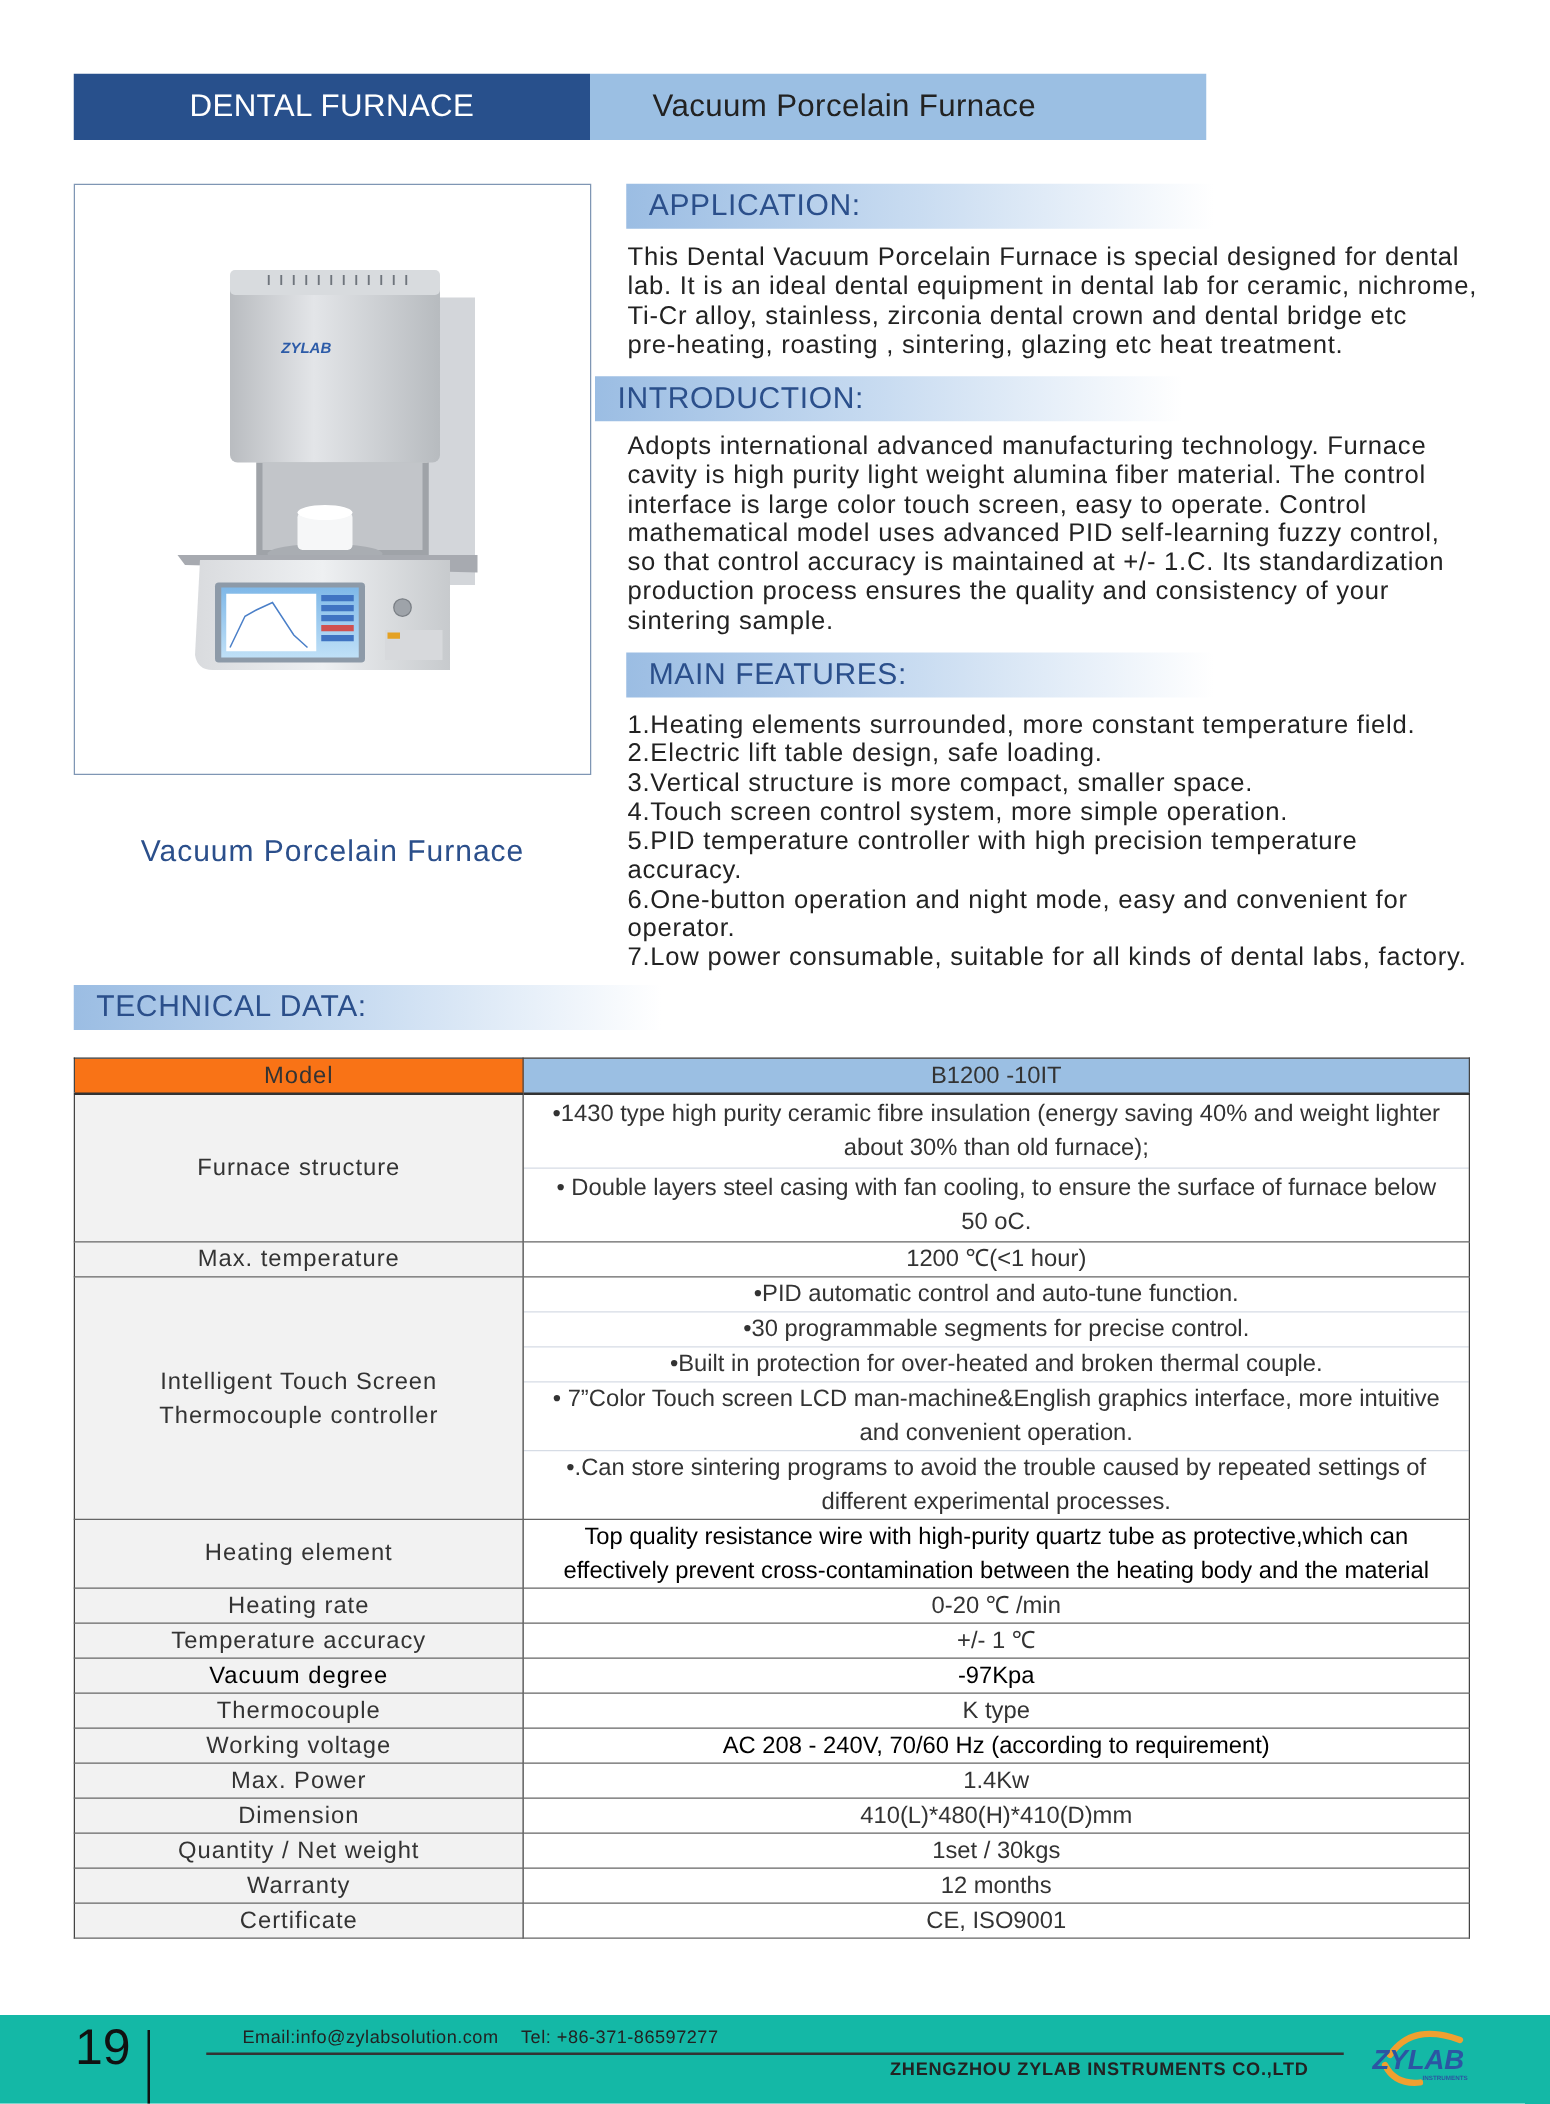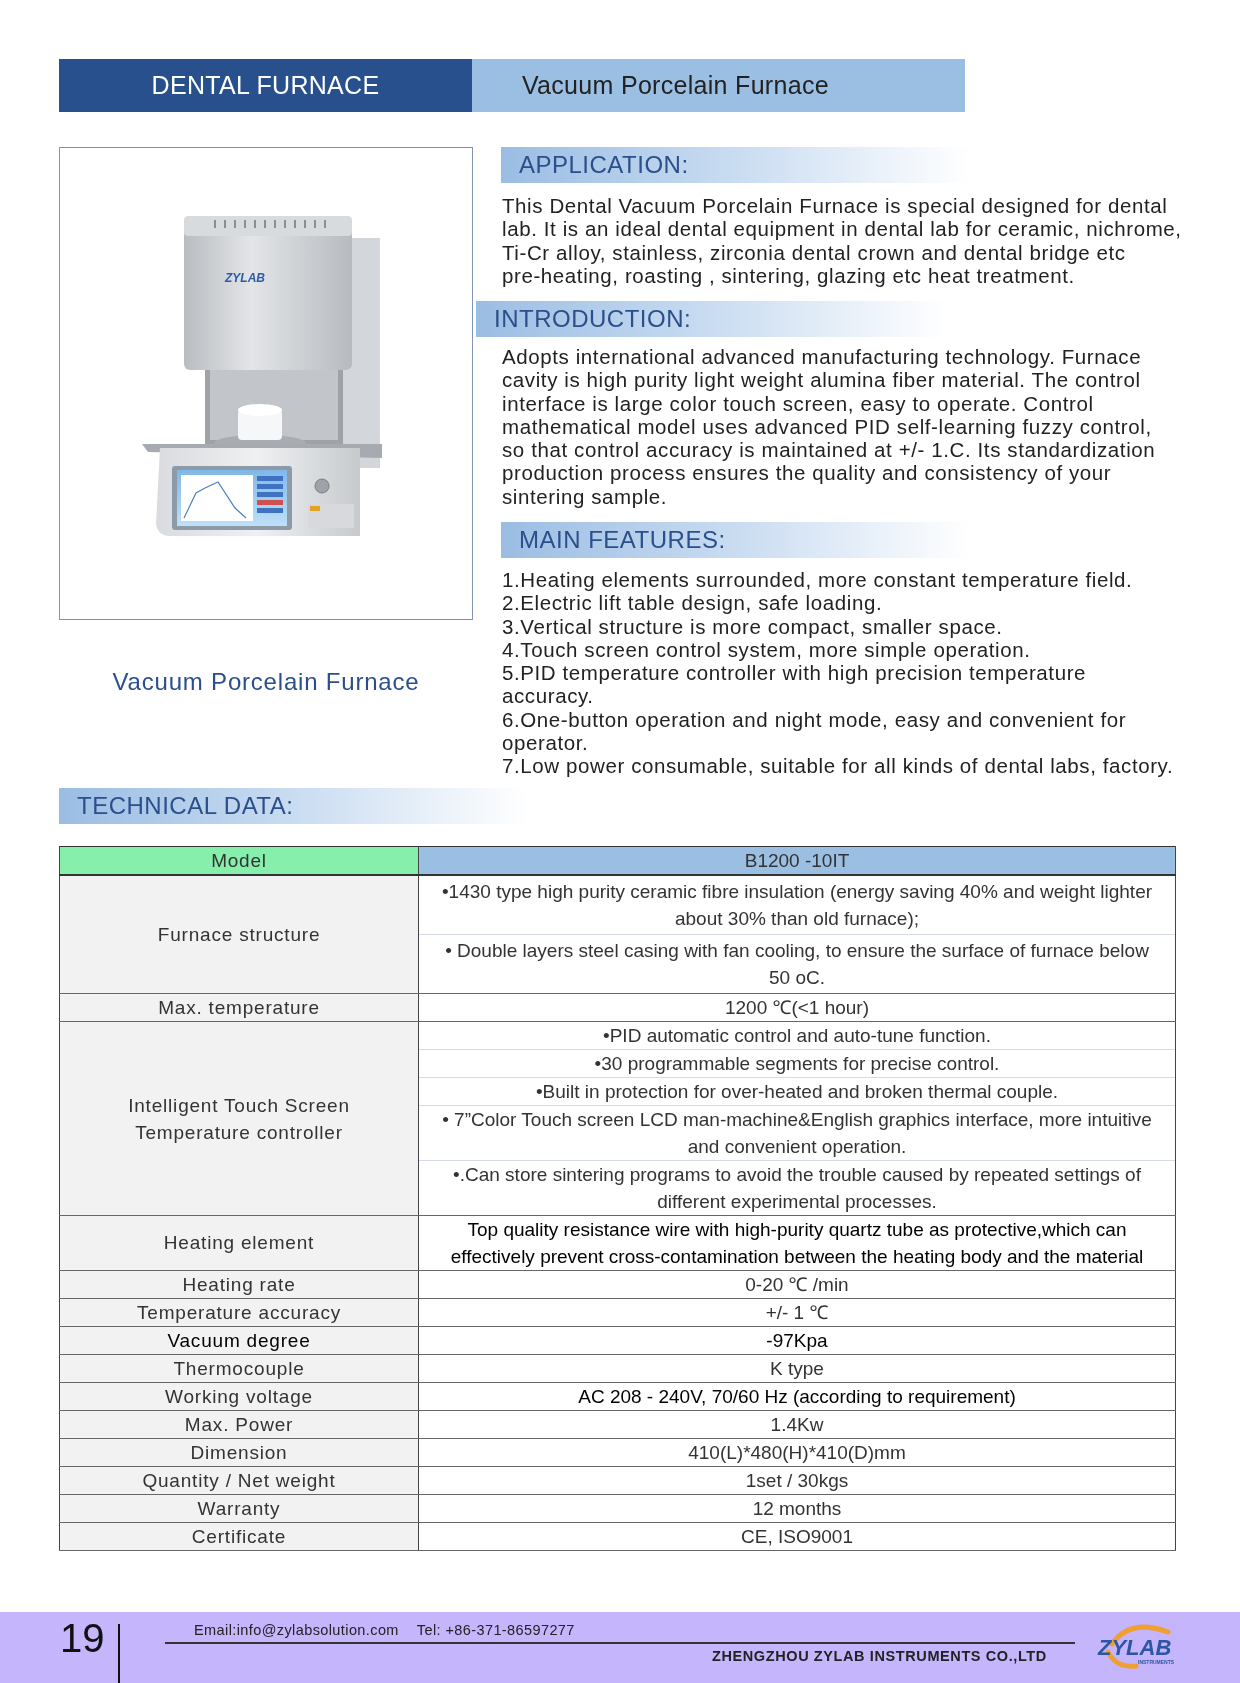--- a/index.html
+++ b/index.html
@@ -26,21 +26,21 @@
   .tech-table .lbl { width: 359px; background: #f2f2f2; border-right: 1.5px solid #444; border-left: 1.5px solid #444; letter-spacing: 0.8px; }
   .tech-table .val { background: #fff; border-right: 1.5px solid #444; padding: 0 6px; line-height: 27px; }
   .tech-table tr.row > td { border-bottom: 1.5px solid #666; height: 28px; }
   .tech-table tr.head td { background: #9bbfe3; border-top: 1.5px solid #333; border-bottom: 2px solid #333; height: 28px; }
   .tech-table .sub { border-bottom: 1px solid #d6dce5; }
   .tech-table .sub:last-child { border-bottom: none; }
   .tech-table .multi { padding: 0; }
   .tech-table .dark { color: #000; }
 
   
-  .footer { position: absolute; left: 0; top: 1612px; width: 1240px; height: 71px; background: #c4b5fd; }
+  .footer { position: absolute; left: 0; top: 1612px; width: 1240px; height: 71px; background: #14b8a6; }
   .page-num { position: absolute; left: 60px; top: 4px; font-size: 40px; color: #111; }
   .page-bar { position: absolute; left: 118px; top: 12px; width: 2px; height: 59px; background: #111; }
   .contact { position: absolute; left: 194px; top: 10px; font-size: 14.5px; color: #222; letter-spacing: 0.4px; }
   .contact span + span { margin-left: 18px; }
   .footer-line { position: absolute; left: 165px; top: 30px; width: 910px; height: 1.5px; background: #333; }
   .company { position: absolute; left: 712px; top: 36px; font-size: 14.5px; color: #222; letter-spacing: 0.6px; font-weight: bold; }
   .logo { position: absolute; left: 1090px; top: 10px; width: 100px; height: 50px; }
 </style>
 </head>
 <body>
@@ -150,38 +150,38 @@
   <p>6.One-button operation and night mode, easy and convenient for</p>
   <p>operator.</p>
   <p>7.Low power consumable, suitable for all kinds of dental labs, factory.</p>
 </div>
 
 <div class="sec-head" style="left:59px; top:788px; width:470px;">TECHNICAL DATA:</div>
 
 <table class="tech-table">
   <tbody>
       <tr class="head">
-    <td class="lbl" style="background:#86efac;">Model</td>
+    <td class="lbl" style="background:#f97316;">Model</td>
     <td class="val" style="background:#9bbfe3;">B1200 -10IT</td>
   </tr>
   <tr class="row">
     <td class="lbl">Furnace structure</td>
     <td class="val multi">
       <div class="sub" style="padding:2px 20px;">•1430 type high purity ceramic fibre insulation (energy saving 40% and weight lighter about 30% than old furnace);</div>
       <div class="sub" style="padding:2px 20px;">• Double layers steel casing with fan cooling, to ensure the surface of furnace below 50 oC.</div>
     </td>
   </tr>
   <tr class="row">
     <td class="lbl">Max. temperature</td>
     <td class="val">1200 ℃(&lt;1 hour)</td>
   </tr>
   <tr class="row">
     <td class="lbl" style="line-height:27px;">
       <div>Intelligent Touch Screen</div>
-      <div>Temperature controller</div>
+      <div>Thermocouple controller</div>
     </td>
     <td class="val multi">
       <div class="sub">•PID automatic control and auto-tune function.</div>
       <div class="sub">•30 programmable segments for precise control.</div>
       <div class="sub">•Built in protection for over-heated and broken thermal couple.</div>
       <div class="sub" style="padding:0 20px;">• 7”Color Touch screen LCD man-machine&amp;English graphics interface, more intuitive and convenient operation.</div>
       <div class="sub" style="padding:0 6px;">•.Can store sintering programs to avoid the trouble caused by repeated settings of different experimental processes.</div>
     </td>
   </tr>
   <tr class="row">

